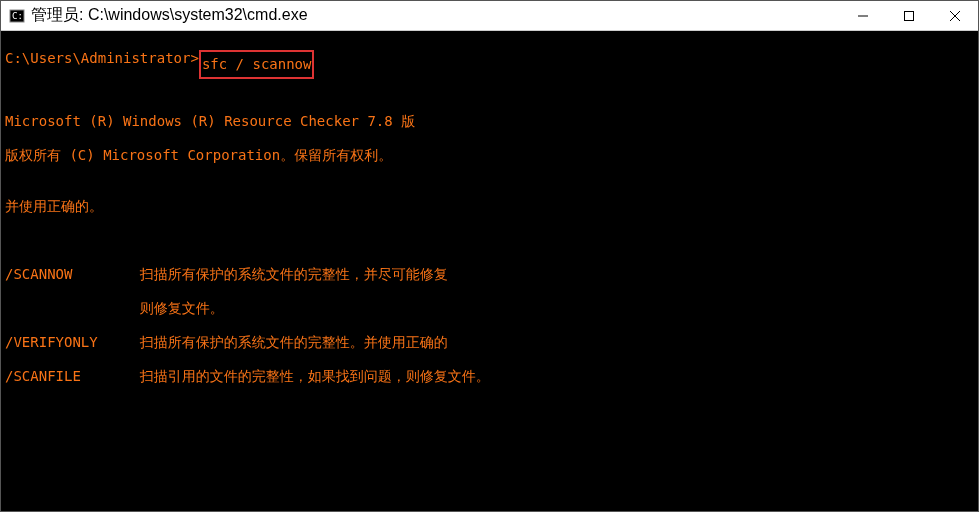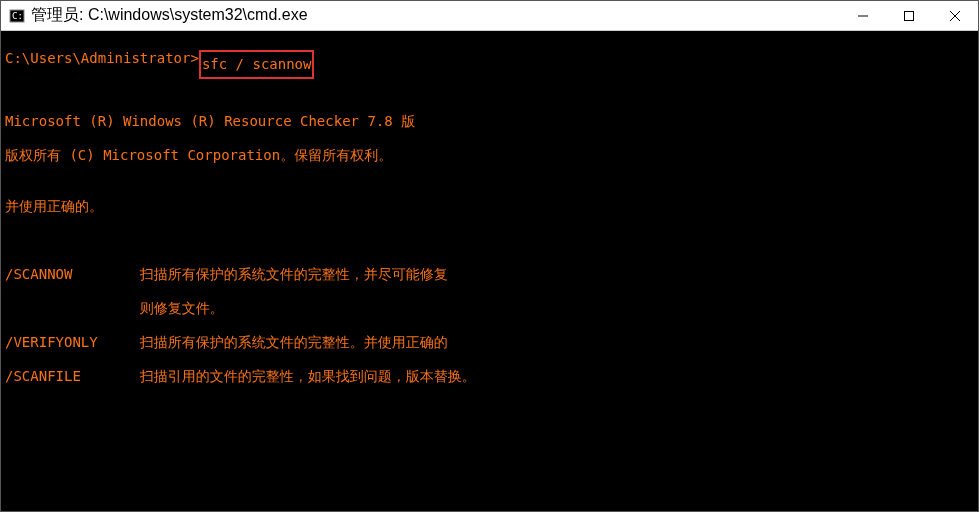--- a/index.html
+++ b/index.html
@@ -49,21 +49,21 @@
 <div></div>
 <div>Microsoft (R) Windows (R) Resource Checker 7.8 版</div>
 <div>版权所有 (C) Microsoft Corporation。保留所有权利。</div>
 <div></div>
 <div>并使用正确的。</div>
 <div></div>
 <div></div>
 <div>/SCANNOW        扫描所有保护的系统文件的完整性，并尽可能修复</div>
 <div>                则修复文件。</div>
 <div>/VERIFYONLY     扫描所有保护的系统文件的完整性。并使用正确的</div>
-<div>/SCANFILE       扫描引用的文件的完整性，如果找到问题，版本替换。</div>
+<div>/SCANFILE       扫描引用的文件的完整性，如果找到问题，则修复文件。</div>
 
 
 
 
 
 <div></div>
 
 <div></div>
 
 

